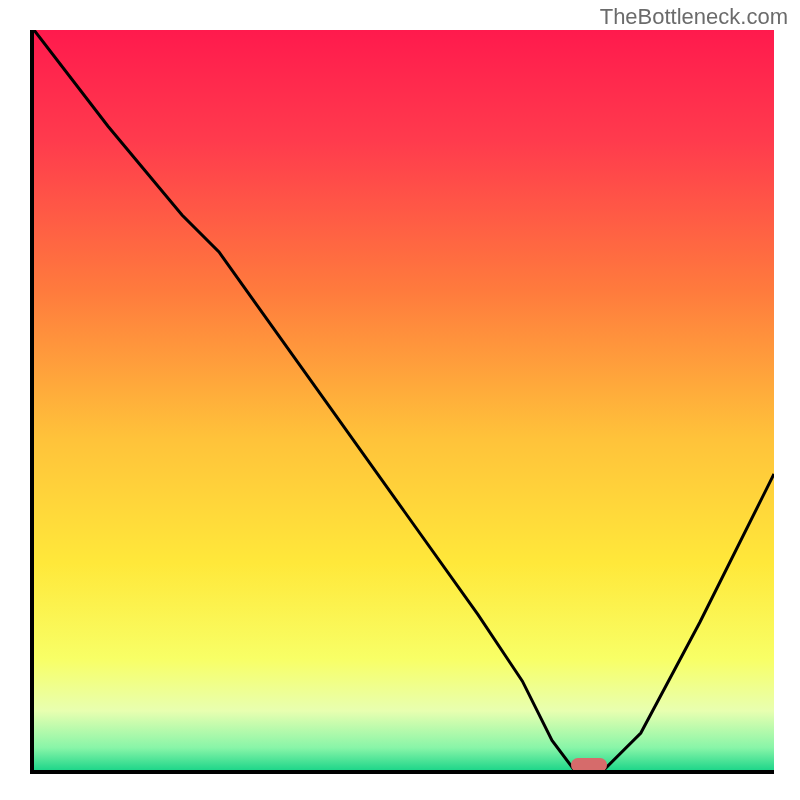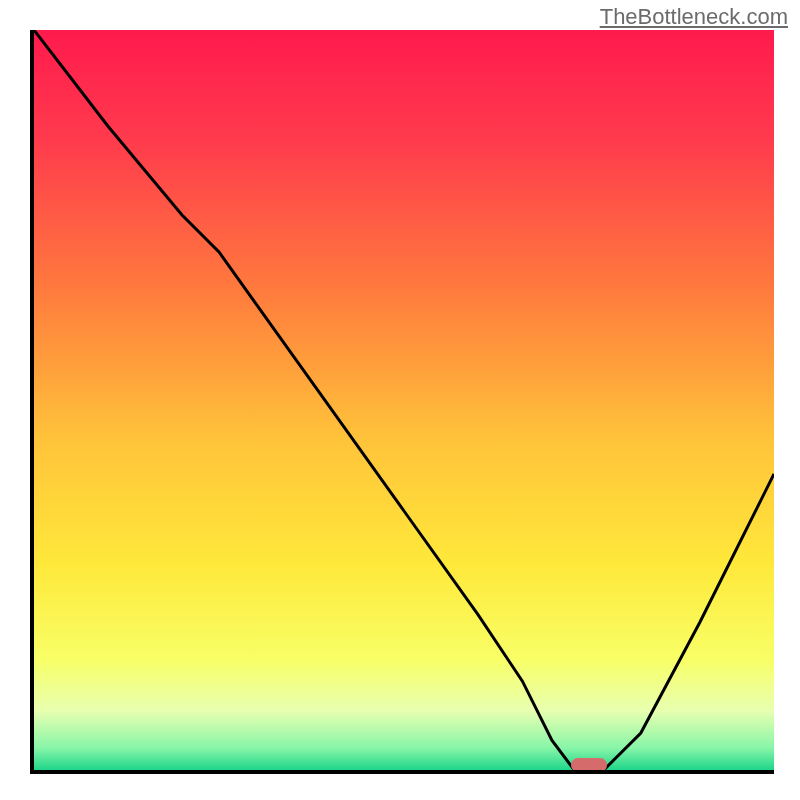--- a/index.html
+++ b/index.html
@@ -16,21 +16,20 @@
     height: 800px;
   }
   .watermark {
     position: absolute;
     top: 4px;
     right: 12px;
     font-size: 22px;
     color: #6b6b6b;
     font-weight: 500;
     z-index: 10;
-    text-decoration: underline;
   }
   .plot-area {
     position: absolute;
     left: 30px;
     top: 30px;
     width: 740px;
     height: 740px;
     border-left: 4px solid #000;
     border-bottom: 4px solid #000;
     overflow: hidden;

